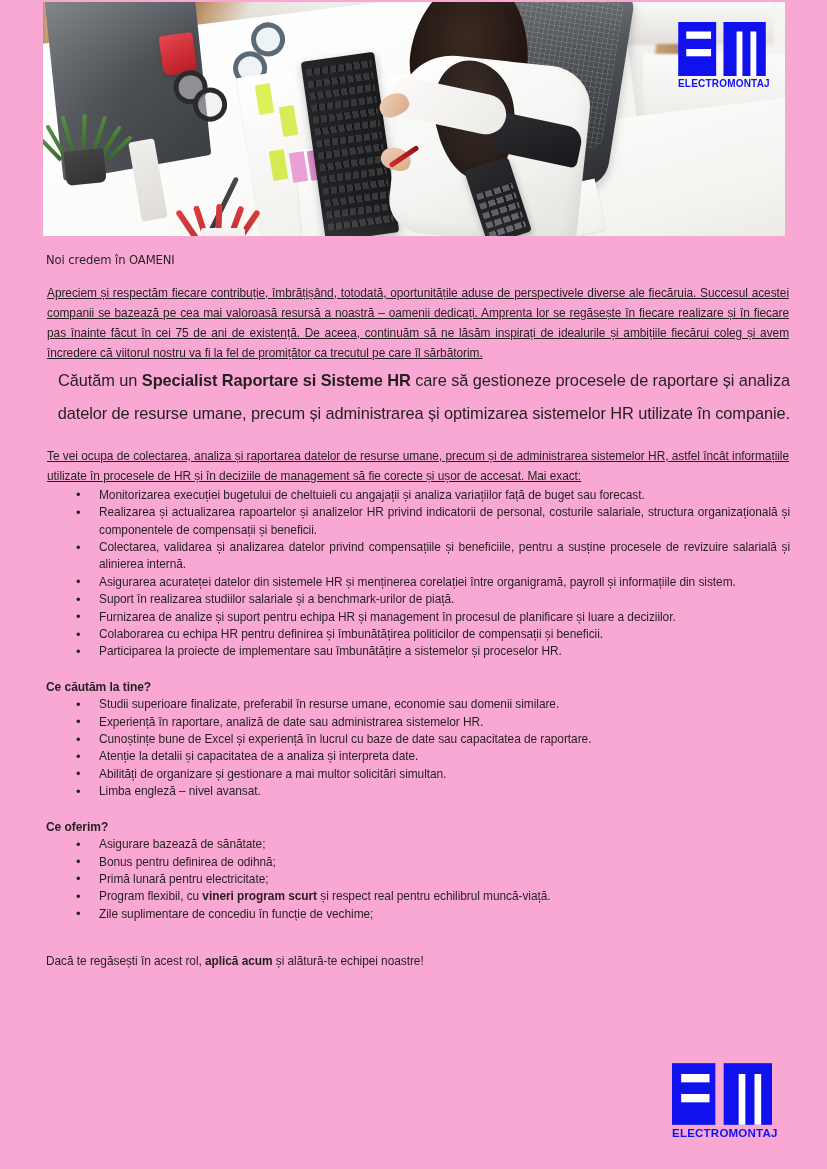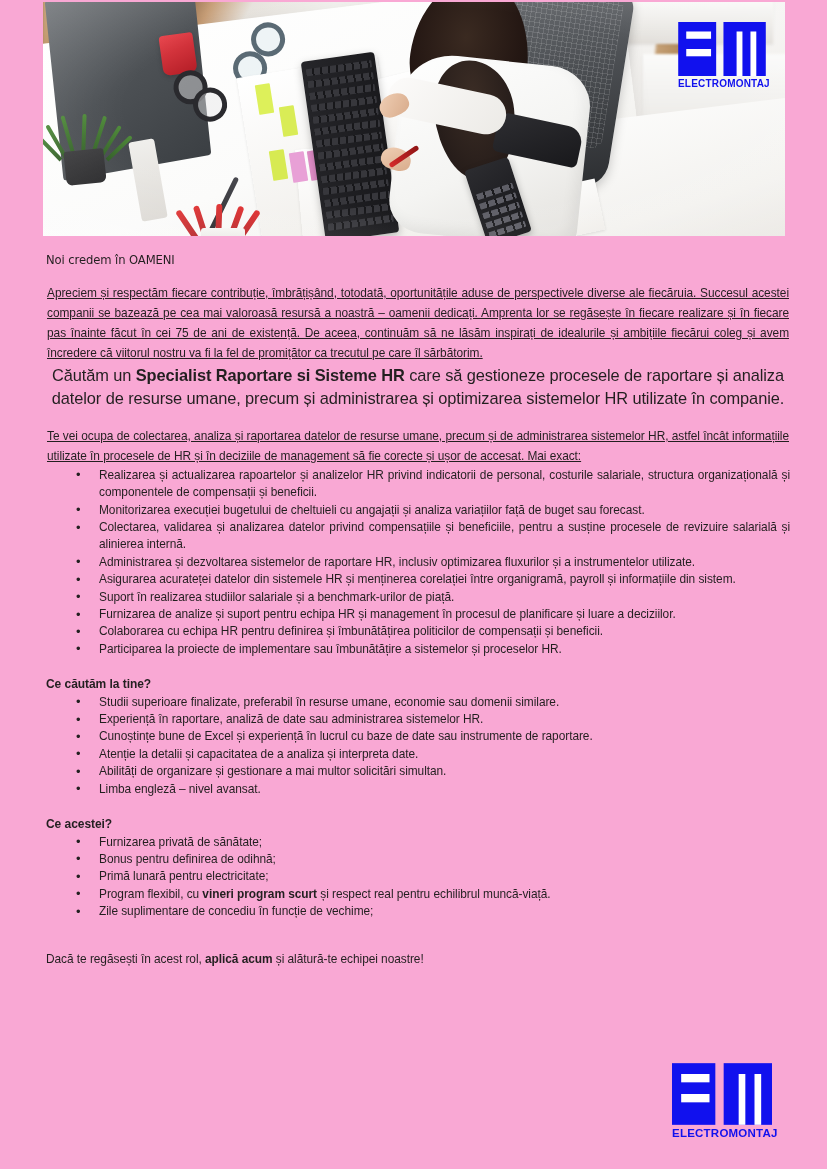--- a/index.html
+++ b/index.html
@@ -355,23 +355,23 @@
     color: #231f20;
     letter-spacing: -0.05px;
     text-decoration: underline;
   }
 
   .intro { margin-bottom: 17px; }
 
   h1.role-heading {
     margin: 0 0 16px 0;
     font-size: 16.4px;
-    line-height: 23px;
+    line-height: 33px;
     font-weight: normal;
-    text-align: center;
+    text-align: right;
     color: #231f20;
     letter-spacing: -0.1px;
   }
   h1.role-heading b { font-weight: bold; }
 
   .section-intro { margin-bottom: 3px; }
 
   ul.bullets {
     margin: 0;
     padding: 0;
@@ -545,50 +545,49 @@
 
     <p class="lead-line">Noi credem în OAMENI</p>
 
     <p class="body intro">Apreciem și respectăm fiecare contribuție, îmbrățișând, totodată, oportunitățile aduse de perspectivele diverse ale fiecăruia. Succesul acestei companii se bazează pe cea mai valoroasă resursă a noastră – oamenii dedicați. Amprenta lor se regăsește în fiecare realizare și în fiecare pas înainte făcut în cei 75 de ani de existență. De aceea, continuăm să ne lăsăm inspirați de idealurile și ambițiile fiecărui coleg și avem încredere că viitorul nostru va fi la fel de promițător ca trecutul pe care îl sărbătorim.</p>
 
     <h1 class="role-heading"><span>Căutăm un </span><b>Specialist Raportare si Sisteme HR</b><span> care să gestioneze procesele de raportare și analiza datelor de resurse umane, precum și administrarea și optimizarea sistemelor HR utilizate în companie.</span></h1>
 
     <p class="body section-intro">Te vei ocupa de colectarea, analiza și raportarea datelor de resurse umane, precum și de administrarea sistemelor HR, astfel încât informațiile utilizate în procesele de HR și în deciziile de management să fie corecte și ușor de accesat. Mai exact:</p>
 
     <ul class="bullets">
+      <li>Monitorizarea execuției bugetului de cheltuieli cu angajații și analiza variațiilor față de buget sau forecast.</li>
       <li>Realizarea și actualizarea rapoartelor și analizelor HR privind indicatorii de personal, costurile salariale, structura organizațională și componentele de compensații și beneficii.</li>
-      <li>Monitorizarea execuției bugetului de cheltuieli cu angajații și analiza variațiilor față de buget sau forecast.</li>
       <li>Colectarea, validarea și analizarea datelor privind compensațiile și beneficiile, pentru a susține procesele de revizuire salarială și alinierea internă.</li>
-      <li> Administrarea și dezvoltarea sistemelor de raportare HR, inclusiv optimizarea fluxurilor și a instrumentelor utilizate.</li>
       <li>Asigurarea acurateței datelor din sistemele HR și menținerea corelației între organigramă, payroll și informațiile din sistem.</li>
       <li>Suport în realizarea studiilor salariale și a benchmark-urilor de piață.</li>
       <li>Furnizarea de analize și suport pentru echipa HR și management în procesul de planificare și luare a deciziilor.</li>
       <li>Colaborarea cu echipa HR pentru definirea și îmbunătățirea politicilor de compensații și beneficii.</li>
       <li>Participarea la proiecte de implementare sau îmbunătățire a sistemelor și proceselor HR.</li>
     </ul>
 
     <div class="spacer-18"></div>
 
     <h2 class="sub-heading">Ce căutăm la tine?</h2>
 
     <ul class="bullets">
       <li>Studii superioare finalizate, preferabil în resurse umane, economie sau domenii similare.</li>
       <li>Experiență în raportare, analiză de date sau administrarea sistemelor HR.</li>
-      <li>Cunoștințe bune de Excel și experiență în lucrul cu baze de date sau instrumente de raportare.</li>
+      <li>Cunoștințe bune de Excel și experiență în lucrul cu baze de date sau capacitatea de raportare.</li>
       <li>Atenție la detalii și capacitatea de a analiza și interpreta date.</li>
       <li>Abilități de organizare și gestionare a mai multor solicitări simultan.</li>
       <li>Limba engleză – nivel avansat.</li>
     </ul>
 
     <div class="spacer-18"></div>
 
-    <h2 class="sub-heading">Ce acestei?</h2>
+    <h2 class="sub-heading">Ce oferim?</h2>
 
     <ul class="bullets">
-      <li><span>Furnizarea privată de sănătate;</span><b></b><span></span></li>
+      <li><span>Asigurare bazează de sănătate;</span><b></b><span></span></li>
       <li><span>Bonus pentru definirea de odihnă;</span><b></b><span></span></li>
       <li><span>Primă lunară pentru electricitate;</span><b></b><span></span></li>
       <li><span>Program flexibil, cu </span><b>vineri program scurt</b><span> și respect real pentru echilibrul muncă-viață.</span></li>
       <li><span>Zile suplimentare de concediu în funcție de vechime;</span><b></b><span></span></li>
     </ul>
 
     <div class="spacer-30"></div>
 
     <p class="closing"><span>Dacă te regăsești în acest rol, </span><b>aplică acum</b><span> și alătură-te echipei noastre!</span></p>
 

